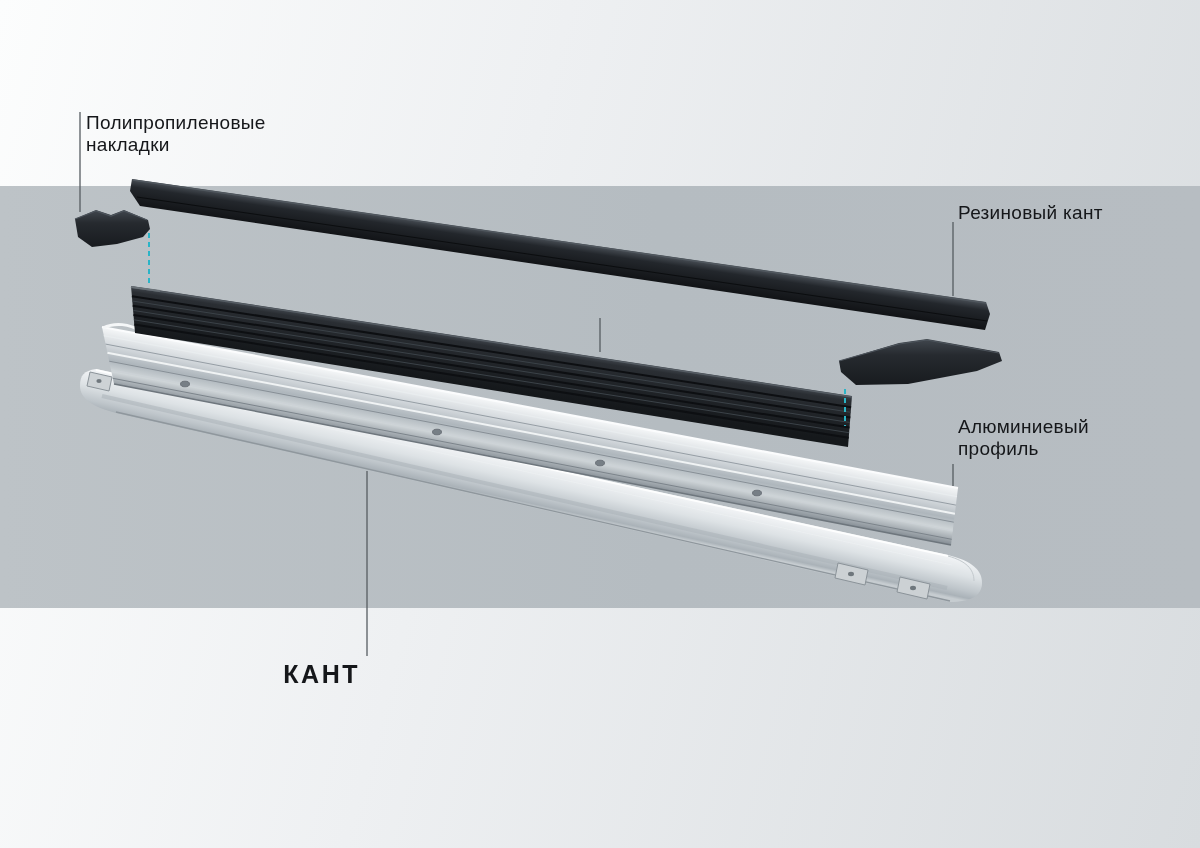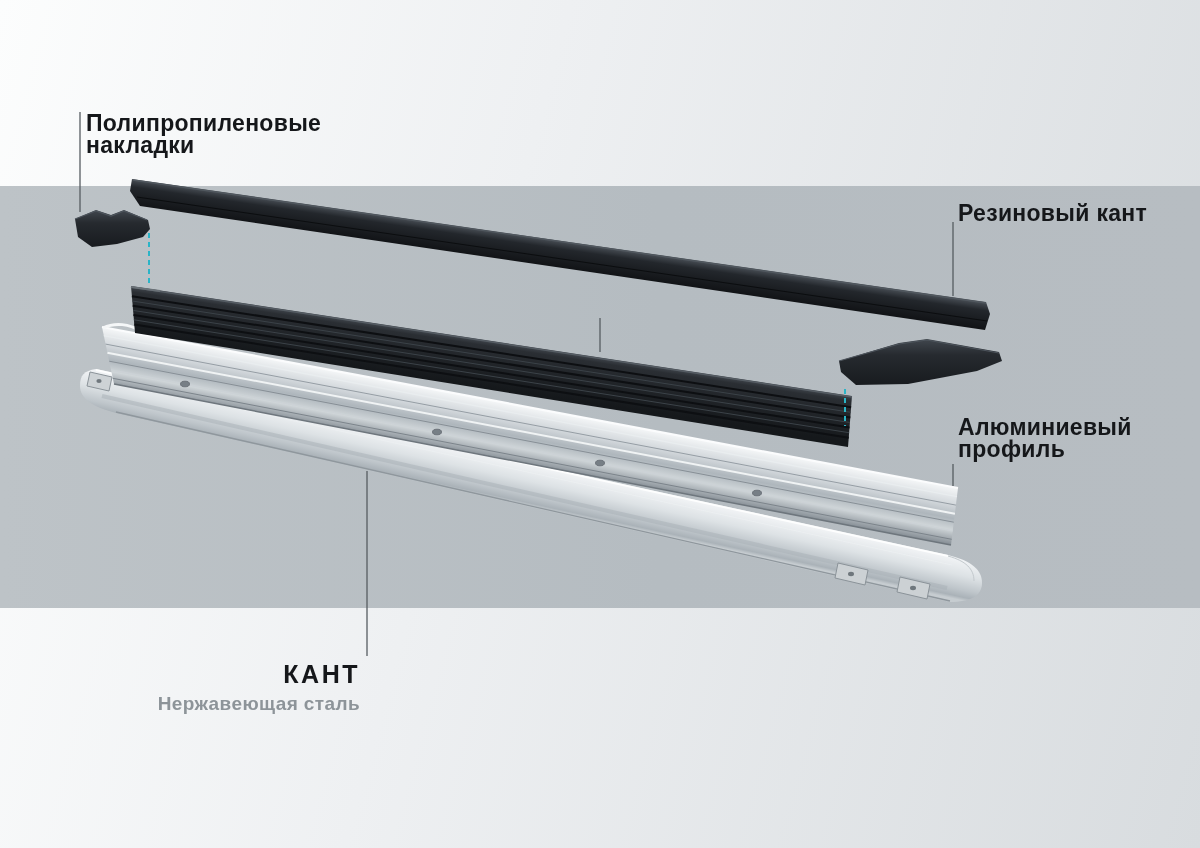--- a/index.html
+++ b/index.html
@@ -2,22 +2,22 @@
 <html style="--band: #b5bcc1; --accent: #2ab4c7; --label: #15171a; --muted: #8d9499;"><head>
 <meta charset="utf-8">
 <style>
   html,body{margin:0;padding:0;background:#e8ebec;}
   .stage{position:relative;width:1200px;height:848px;overflow:hidden;
     font-family:"Liberation Sans",sans-serif;
     background:linear-gradient(105deg,#fcfdfd 0%,#eef0f2 40%,#d8dcdf 100%);}
   .band{position:absolute;left:0;top:186px;width:1200px;height:422px;
     background:linear-gradient(90deg,#bdc3c7 0%,var(--band,#b5bcc1) 55%,#b7bdc2 100%);}
   .scene{position:absolute;left:0;top:0;width:1200px;height:848px;}
-  .lbl{position:absolute;font-weight:bold;color:var(--label,#15171a);
-    font-size:23px;line-height:22px;letter-spacing:.3px;white-space:nowrap;}
+  .lbl{position:absolute;font-weight:normal;color:var(--label,#15171a);
+    font-size:19px;line-height:22px;letter-spacing:.3px;white-space:nowrap;}
   .indent2{margin-left:88px;}
   .kant-block{position:absolute;left:60px;top:660px;width:300px;text-align:right;}
   .kant-title{font-weight:bold;font-size:25px;letter-spacing:2.5px;color:var(--label,#15171a);}
   .kant-sub{font-weight:bold;font-size:19px;letter-spacing:.4px;color:var(--muted,#8d9499);margin-top:4px;}
   .leader{stroke:#565c61;stroke-width:1.3;}
   .connector{stroke:var(--accent,#2ab4c7);stroke-width:2;stroke-dasharray:5 4;}
 </style>
 </head>
 <body>
 
@@ -136,15 +136,14 @@
   </div>
 
 
   <div class="lbl" style="left:958px;top:416px;">
     <div>Алюминиевый</div>
     <div>профиль</div>
   </div>
 
   <div class="kant-block">
     <div class="kant-title">КАНТ</div>
-    <div class="kant-sub">Нержавеющая сталь</div>
   </div>
 </div>
 
 </body></html>

